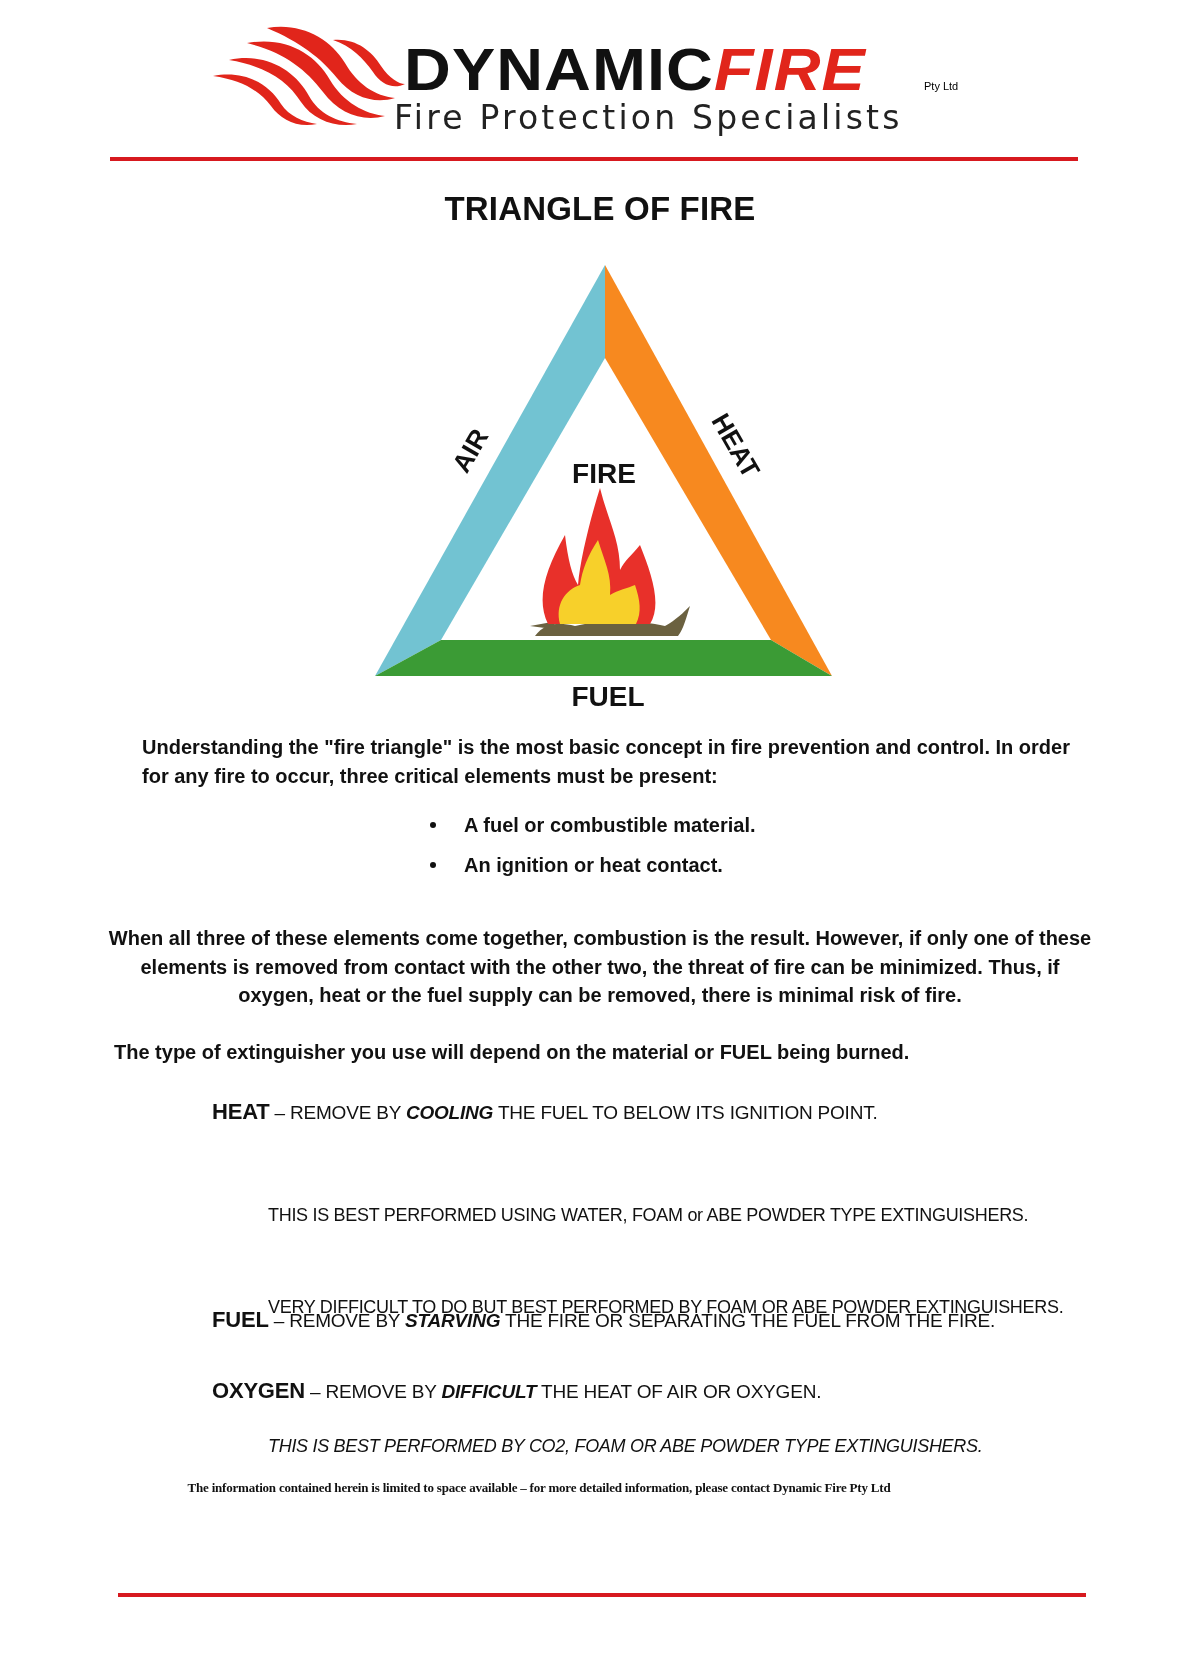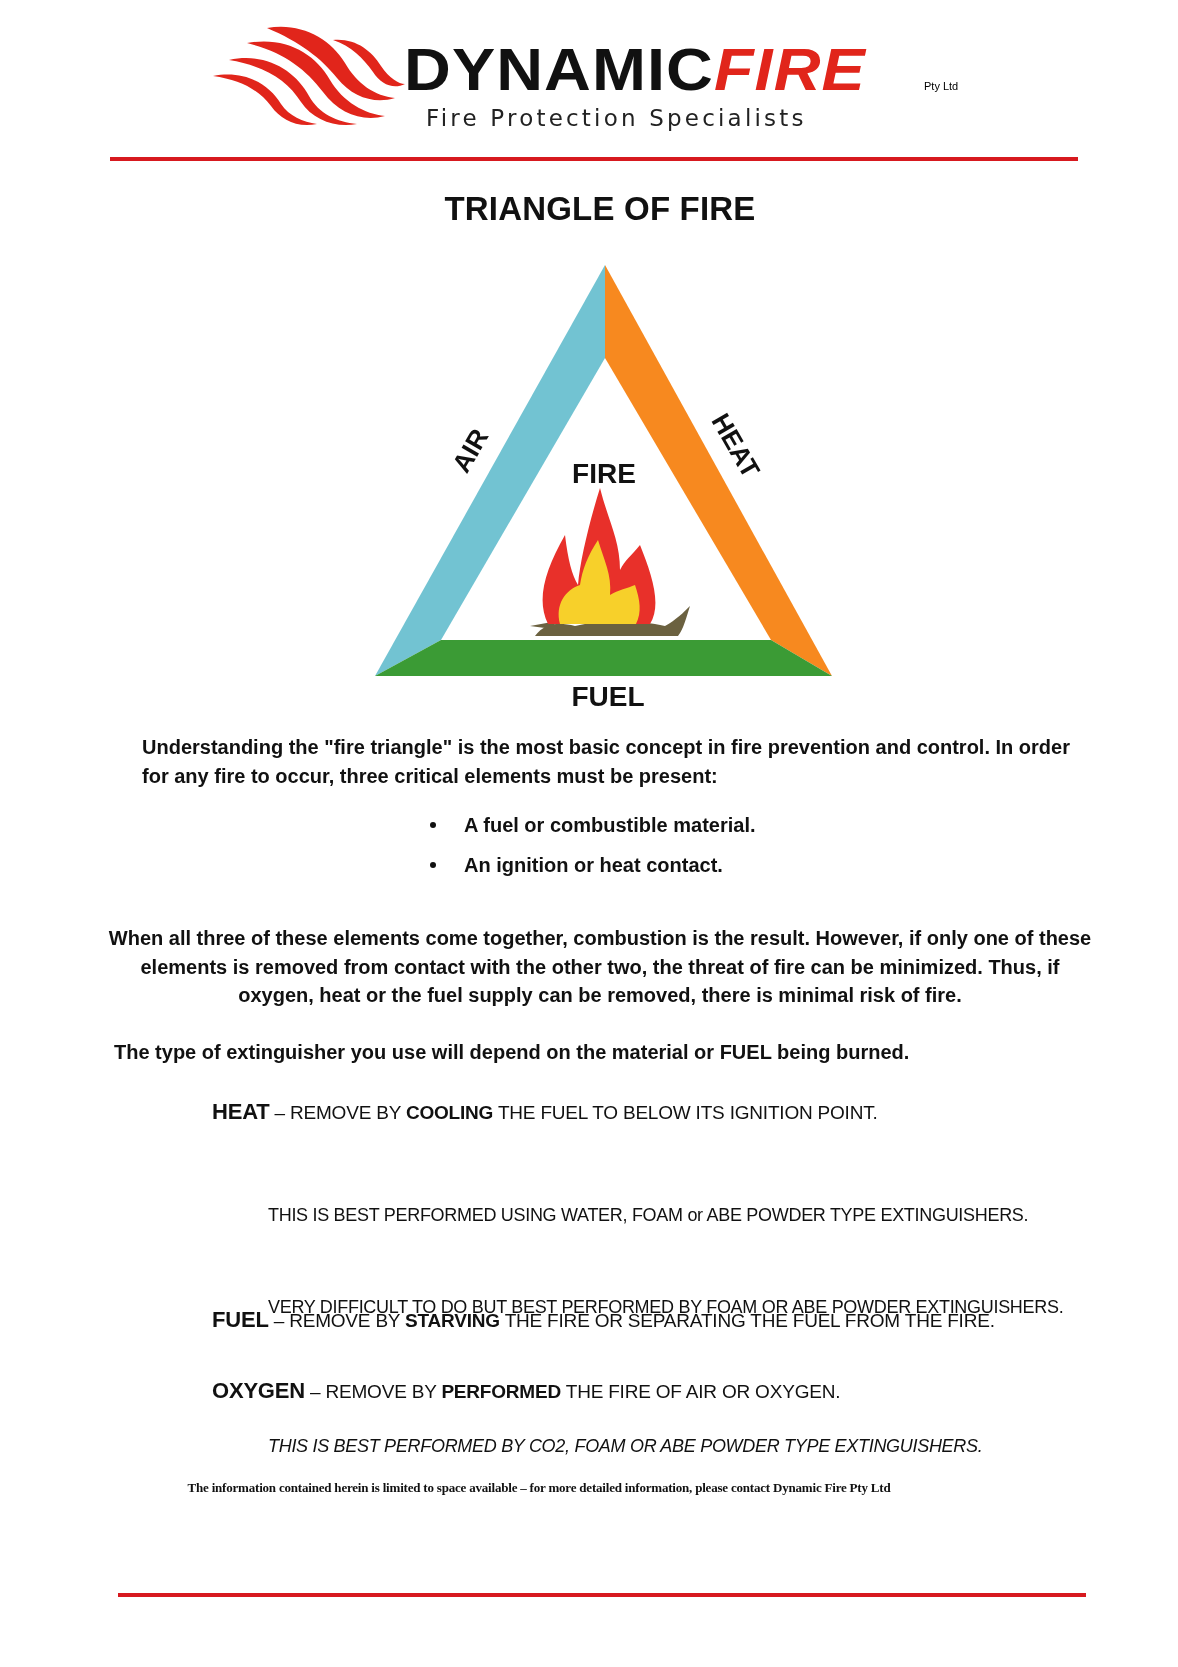--- a/index.html
+++ b/index.html
@@ -4,38 +4,38 @@
 <style>
   html, body { margin: 0; padding: 0; background: #ffffff; }
   body { width: 1178px; height: 1667px; position: relative; overflow: hidden;
          font-family: "Liberation Sans", "DejaVu Sans", sans-serif; color: #111; }
   .abs { position: absolute; }
   .logo-swoosh { left: 205px; top: 18px; width: 200px; height: 110px; }
   .logo-dynamic { left: 404px; top: 40px; font-family: "Liberation Sans", sans-serif; font-weight: bold;
                   font-size: 60px; letter-spacing: 1px; line-height: 60px; color: #111; transform: scaleX(1.08); transform-origin: left top; }
   .logo-fire { color: #e1251b; font-style: italic; }
   .logo-pty { left: 880px; top: 80px; font-size: 11px; color: #000000; margin-left: 44px; }
-  .logo-tagline { left: 426px; top: 98px; font-family: "DejaVu Sans", sans-serif; font-weight: normal;
-                  font-size: 23px; letter-spacing: 3.2px; color: #222; line-height: 40px; }
+  .logo-tagline { left: 394px; top: 98px; font-family: "DejaVu Sans", sans-serif; font-weight: normal;
+                  font-size: 33px; letter-spacing: 3.2px; color: #222; line-height: 40px; }
   .rule { background: #d7191f; height: 4px; }
   .rule-top { left: 110px; top: 157px; width: 968px; }
   .rule-bottom { left: 118px; top: 1593px; width: 968px; }
   .title { left: 0; width: 1200px; top: 190px; text-align: center; font-weight: bold; font-size: 33px;
            font-family: "Liberation Sans", sans-serif; letter-spacing: 0.2px; }
   .triangle { left: 340px; top: 250px; width: 520px; height: 470px; }
   .para { font-size: 20px; font-weight: bold; line-height: 28.5px; font-family: "Liberation Sans", sans-serif; }
   .p1 { left: 142px; top: 733px; width: 940px; }
   .bullets { left: 412px; top: 803px; width: 700px; margin: 10px; padding: 0; list-style: none; }
   .bullets li { font-size: 20px; font-weight: bold; height: 40px; line-height: 24px; position: relative; padding-left: 42px; }
   .bullets li .dot { position: absolute; left: 8px; top: 9px; width: 6px; height: 6px; border-radius: 50%; background: #111; }
   .p2 { left: 100px; top: 924px; width: 1000px; text-align: center; }
   .p3 { left: 114px; top: 1038px; width: 1000px; }
   .method { left: 212px; font-size: 19px; font-family: "Liberation Sans", sans-serif; letter-spacing: -0.2px; }
   .method .key { font-weight: bold; font-size: 22px; }
-  .method .verb { font-weight: bold; }
+  .method .verb { font-weight: bold; font-style: italic; }
   .note { left: 268px; font-size: 18px; font-family: "Liberation Sans", sans-serif; letter-spacing: -0.3px; }
   .footer-note { left: 0; width: 1078px; text-align: center; top: 1480px; font-size: 13px; font-weight: bold;
                  font-family: Liberation Serif, serif; letter-spacing: -0.2px; }
 </style>
 </head>
 <body>
 
 <svg class="abs logo-swoosh" viewBox="0 0 200 110">
   <g fill="#e1251b">
     <path d="M62 10 C95 4 125 20 140 45 C152 66 170 78 190 80 C170 86 148 80 132 60 C116 40 95 24 62 10 Z"></path>
@@ -89,19 +89,19 @@
   <span class="key">HEAT</span><span> – REMOVE BY </span><span class="verb">COOLING</span><span> THE FUEL TO BELOW ITS IGNITION POINT.</span>
 </div>
 <div class="abs note" style="top:1157px;margin-top:48px;">THIS IS BEST PERFORMED USING WATER, FOAM or ABE POWDER TYPE EXTINGUISHERS.</div>
 
 <div class="abs method" style="top:1307px;">
   <span class="key">FUEL</span><span> – REMOVE BY </span><span class="verb">STARVING</span><span> THE FIRE OR SEPARATING THE FUEL FROM THE FIRE.</span>
 </div>
 <div class="abs note" style="top:1297px;">VERY DIFFICULT TO DO BUT BEST PERFORMED BY FOAM OR ABE POWDER EXTINGUISHERS.</div>
 
 <div class="abs method" style="top:1378px;">
-  <span class="key">OXYGEN</span><span> – REMOVE BY </span><span class="verb">PERFORMED</span><span> THE FIRE OF AIR OR OXYGEN.</span>
+  <span class="key">OXYGEN</span><span> – REMOVE BY </span><span class="verb">DIFFICULT</span><span> THE HEAT OF AIR OR OXYGEN.</span>
 </div>
 <div class="abs note" style="top:1436px;font-style:italic;">THIS IS BEST PERFORMED BY CO2, FOAM OR ABE POWDER TYPE EXTINGUISHERS.</div>
 
 <div class="abs footer-note">The information contained herein is limited to space available – for more detailed information, please contact Dynamic Fire Pty Ltd</div>
 
 <div class="abs rule rule-bottom"></div>
 
 </body></html>

